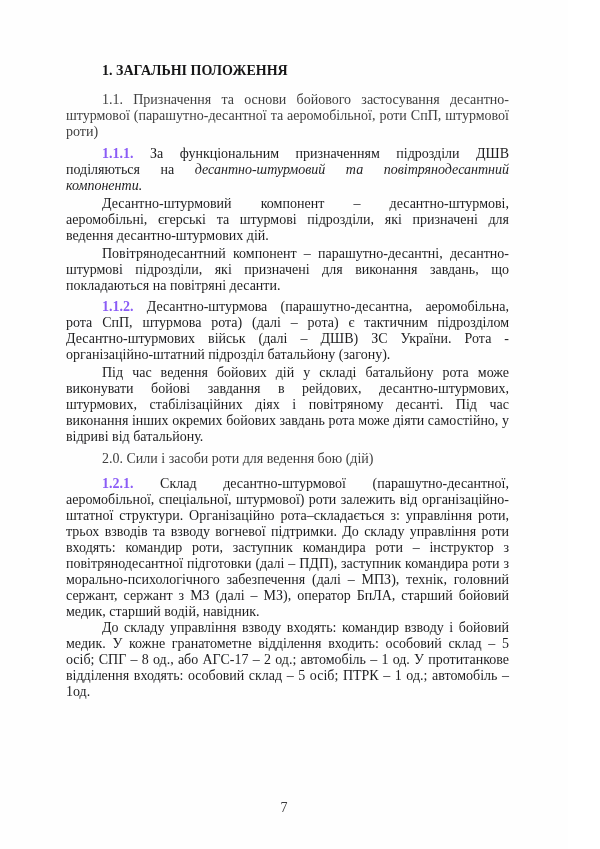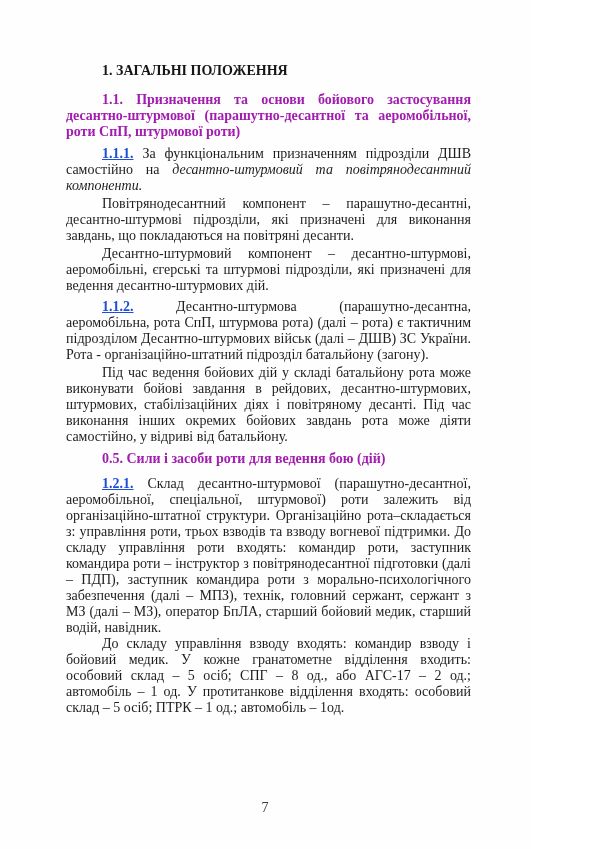--- a/index.html
+++ b/index.html
@@ -8,53 +8,53 @@
     background: #ffffff;
   }
   .page {
     position: relative;
     width: 530px;
     height: 849px;
     background: #fefefe;
     overflow: hidden;
     font-family: "Liberation Serif", "DejaVu Serif", serif;
     color: #1d1d1f;
+    padding-left: 38px;
   }
   .content {
     position: absolute;
     top: 63px;
     left: 66px;
     right: 59px;
     font-size: 14px;
     line-height: 16px;
     text-align: justify;
   }
   .content p {
     margin: 0;
     text-indent: 36px;
   }
   .h-main {
     font-weight: 700;
     color: #161617;
   }
   .h-sub {
-    font-weight: 700;
-    color: #a21caf;
+    font-weight: 400;
+    color: #404040;
   }
   .h-11 { margin-top: 13px !important; }
   .h-12 { margin-top: 6px !important; }
   .p-111  { margin-top: 6px !important; }
   .p-cont { margin-top: 2px !important; }
   .p-112  { margin-top: 5px !important; }
   .p-121  { margin-top: 9px !important; }
   .p-122  { margin-top: 4px !important; }
   .sect-num {
     font-weight: 700;
-    color: #1d4ed8;
-    text-decoration: underline;
+    color: #8b5cf6;
   }
   .page-number {
     position: absolute;
     top: 800px;
     left: 0;
     width: 100%;
     text-align: center;
     font-size: 14px;
     color: #3a3a3c;
   }
@@ -62,31 +62,31 @@
 </head>
 <body>
 
 <div class="page">
   <div class="content">
 
     <p class="h-main">1. ЗАГАЛЬНІ ПОЛОЖЕННЯ</p>
 
     <p class="h-sub h-11">1.1. Призначення та основи бойового застосування десантно-штурмової (парашутно-десантної та аеромобільної, роти СпП, штурмової роти)</p>
 
-    <p class="p-111"><span class="sect-num">1.1.1.</span> <span>За функціональним призначенням підрозділи ДШВ самостійно на</span> <i>десантно-штурмовий та повітрянодесантний компоненти.</i></p>
+    <p class="p-111"><span class="sect-num">1.1.1.</span> <span>За функціональним призначенням підрозділи ДШВ поділяються на</span> <i>десантно-штурмовий та повітрянодесантний компоненти.</i></p>
+
+    <p class="p-cont">Десантно-штурмовий компонент – десантно-штурмові, аеромобільні, єгерські та штурмові підрозділи, які призначені для ведення десантно-штурмових дій.</p>
 
     <p class="p-cont">Повітрянодесантний компонент – парашутно-десантні, десантно-штурмові підрозділи, які призначені для виконання завдань, що покладаються на повітряні десанти.</p>
-
-    <p class="p-cont">Десантно-штурмовий компонент – десантно-штурмові, аеромобільні, єгерські та штурмові підрозділи, які призначені для ведення десантно-штурмових дій.</p>
 
     <p class="p-112"><span class="sect-num">1.1.2.</span> <span>Десантно-штурмова (парашутно-десантна, аеромобільна, рота СпП, штурмова рота) (далі – рота) є тактичним підрозділом Десантно-штурмових військ (далі – ДШВ) ЗС України. Рота - організаційно-штатний підрозділ батальйону (загону).</span></p>
 
     <p class="p-cont">Під час ведення бойових дій у складі батальйону рота може виконувати бойові завдання в рейдових, десантно-штурмових, штурмових, стабілізаційних діях і повітряному десанті. Під час виконання інших окремих бойових завдань рота може діяти самостійно, у відриві від батальйону.</p>
 
-    <p class="h-sub h-12">0.5. Сили і засоби роти для ведення бою (дій)</p>
+    <p class="h-sub h-12">2.0. Сили і засоби роти для ведення бою (дій)</p>
 
     <p class="p-121"><span class="sect-num">1.2.1.</span> <span>Склад десантно-штурмової (парашутно-десантної, аеромобільної, спеціальної, штурмової) роти залежить від організаційно-штатної структури. Організаційно рота–складається з: управління роти, трьох взводів та взводу вогневої підтримки. До складу управління роти входять: командир роти, заступник командира роти – інструктор з повітрянодесантної підготовки (далі – ПДП), заступник командира роти з морально-психологічного забезпечення (далі – МПЗ), технік, головний сержант, сержант з МЗ (далі – МЗ), оператор БпЛА, старший бойовий медик, старший водій, навідник.</span></p>
 
 
     <p>До складу управління взводу входять: командир взводу і бойовий медик. У кожне гранатометне відділення входить: особовий склад – 5 осіб; СПГ – 8 од., або АГС-17 – 2 од.; автомобіль – 1 од. У протитанкове відділення входять: особовий склад – 5 осіб; ПТРК – 1 од.; автомобіль – 1од.</p>
 
 
 
   </div>
 

